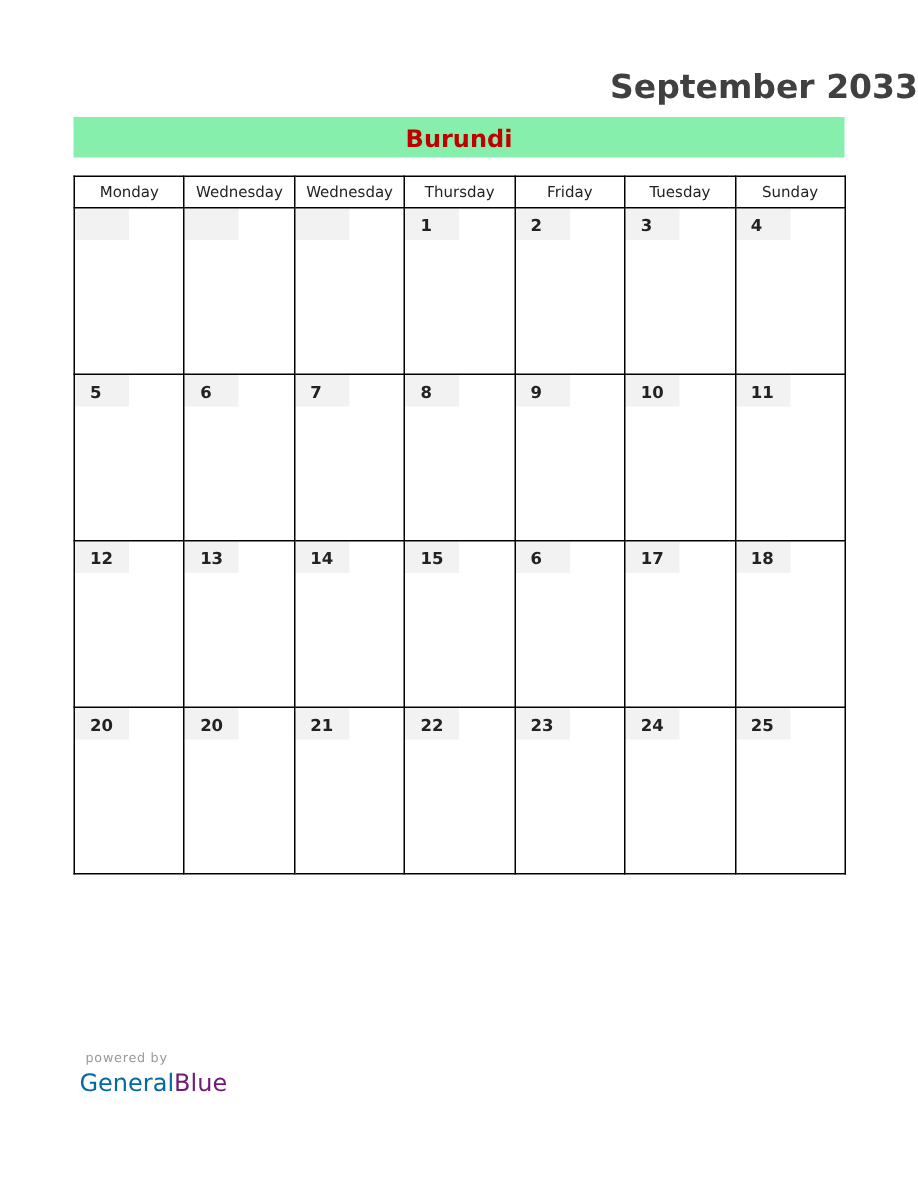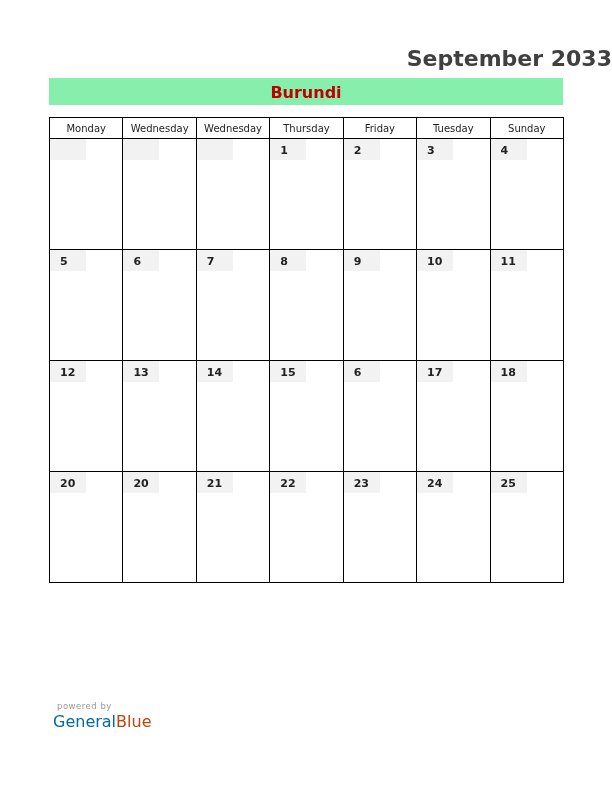--- a/index.html
+++ b/index.html
@@ -7,21 +7,21 @@
   .title{position:absolute;left:0;top:46px;width:612px;text-align:right;font-size:22px;font-weight:bold;color:#404040;}
   .country-bar{position:absolute;left:49px;top:78px;width:514px;height:27px;background:#86efac;}
   .country{display:block;text-align:center;line-height:29px;font-size:16px;font-weight:bold;color:#c00000;}
   table{position:absolute;left:49px;top:117px;width:515px;border-collapse:collapse;table-layout:fixed;}
   th{height:20px;border:1.3px solid #000;font-weight:normal;font-size:10px;color:#222;padding:0;}
   td{height:110px;border:1.3px solid #000;vertical-align:top;padding:0;}
   .daynum{display:block;width:36px;height:21px;background:#f2f2f2;font-size:11px;font-weight:bold;color:#222;line-height:23px;padding-left:0;text-align:left;text-indent:10px;}
   .powered{position:absolute;left:57px;top:701px;font-size:8.5px;color:#999;letter-spacing:0.5px;}
   .brand{position:absolute;left:53px;top:712px;font-size:16px;}
   .brand .g{color:#0369a1;}
-  .brand .b{color:#c2410c;}
+  .brand .b{color:#701a75;}
 </style>
 </head>
 <body>
 
 <div class="title">September 2033</div>
 <div class="country-bar">
   <span class="country">Burundi</span>
 </div>
 
 <table>

